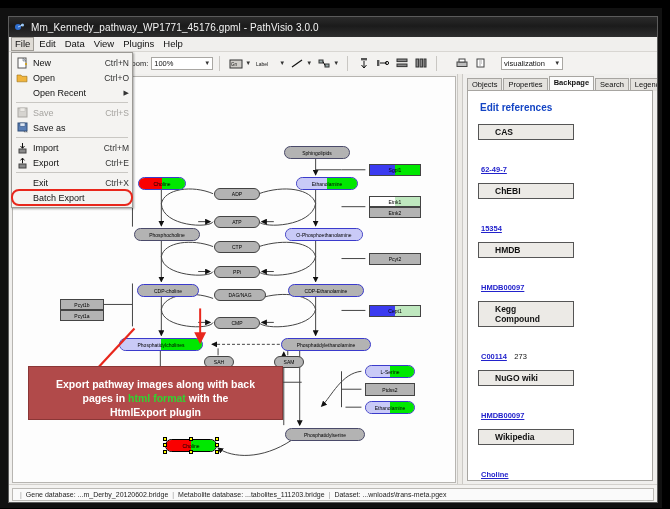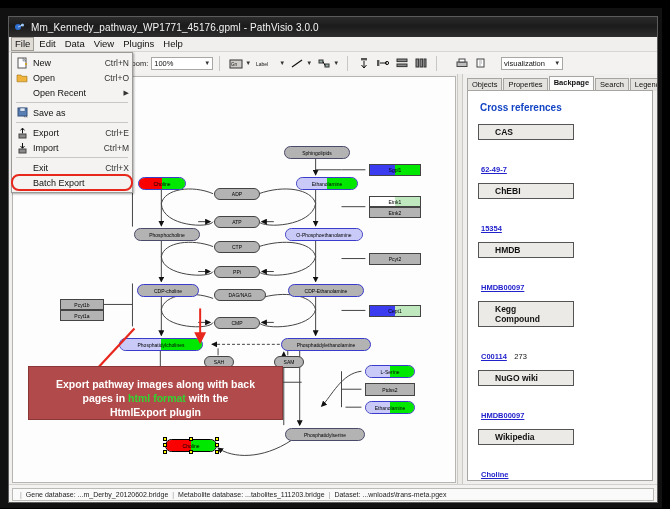--- a/index.html
+++ b/index.html
@@ -471,21 +471,21 @@
       <div id="tabstrip">
         <div class="tab">Objects</div>
         <div class="tab">Properties</div>
         <div class="tab sel">Backpage</div>
         <div class="tab">Search</div>
         <div class="tab">Legend</div>
       </div>
 
       <div id="backpage">
         <div class="bp-inner">
-          <div class="bp-h1">Cross references</div>
+          <div class="bp-h1">Edit references</div>
 
           <div class="xref-box">CAS</div>
           <a class="xref-val" href="#">62-49-7</a>
 
           <div class="xref-box">ChEBI</div>
           <a class="xref-val" href="#">15354</a>
 
           <div class="xref-box">HMDB</div>
           <a class="xref-val" href="#">HMDB00097</a>
 
@@ -544,55 +544,65 @@
       </div>
 
       <div class="fm-row">
         <span class="fm-ico"></span>
         <span class="fm-lab">Open Recent</span>
         <span class="fm-arrow">▶</span>
       </div>
 
       <div class="fm-sep"></div>
 
+      <div class="fm-row dis">
+        <span class="fm-ico">
+          <svg width="11" height="11">
+                <rect x="1" y="1" width="9" height="9" fill="#d6d4d0" stroke="#a9a7a3"></rect>
+                <rect x="3" y="1" width="5" height="3.4" fill="#eceae6" stroke="#b9b7b3" stroke-width=".5"></rect>
+              </svg>
+        </span>
+        <span class="fm-lab">Save</span>
+        <span class="fm-acc">Ctrl+S</span>
+      </div>
 
       <div class="fm-row">
         <span class="fm-ico">
           <svg width="11" height="11">
                 <rect x="1" y="1" width="9" height="8" fill="#5a7fb5" stroke="#33507a"></rect>
                 <rect x="3" y="1" width="5" height="3.2" fill="#dfe8f5" stroke="#33507a" stroke-width=".5"></rect>
                 <path d="M7,9 l1,1.5 M9,9 l1,1.5" stroke="#333" stroke-width=".6"></path>
               </svg>
         </span>
         <span class="fm-lab">Save as</span>
         <span class="fm-acc"></span>
       </div>
 
       <div class="fm-sep"></div>
 
       <div class="fm-row">
         <span class="fm-ico">
           <svg width="11" height="12">
                 <rect x="2" y="7" width="7" height="4" fill="#8a8a8a" stroke="#444"></rect>
-                <path d="M5.5,6.3 L5.5,1.3 M3.5,3.4 L5.5,1.1 L7.5,3.4" stroke="#111" fill="none" stroke-width="1"></path>
+                <path d="M5.5,1 L5.5,6 M3.5,4 L5.5,6.3 L7.5,4" stroke="#111" fill="none" stroke-width="1"></path>
               </svg>
         </span>
-        <span class="fm-lab">Export</span>
-        <span class="fm-acc">Ctrl+E</span>
+        <span class="fm-lab">Import</span>
+        <span class="fm-acc">Ctrl+M</span>
       </div>
 
       <div class="fm-row">
         <span class="fm-ico">
           <svg width="11" height="12">
                 <rect x="2" y="7" width="7" height="4" fill="#8a8a8a" stroke="#444"></rect>
-                <path d="M5.5,1 L5.5,6 M3.5,4 L5.5,6.3 L7.5,4" stroke="#111" fill="none" stroke-width="1"></path>
+                <path d="M5.5,6.3 L5.5,1.3 M3.5,3.4 L5.5,1.1 L7.5,3.4" stroke="#111" fill="none" stroke-width="1"></path>
               </svg>
         </span>
-        <span class="fm-lab">Import</span>
-        <span class="fm-acc">Ctrl+M</span>
+        <span class="fm-lab">Export</span>
+        <span class="fm-acc">Ctrl+E</span>
       </div>
 
       <div class="fm-sep"></div>
 
 
       <div class="fm-row">
         <span class="fm-ico"></span>
         <span class="fm-lab">Exit</span>
         <span class="fm-acc">Ctrl+X</span>
       </div>

